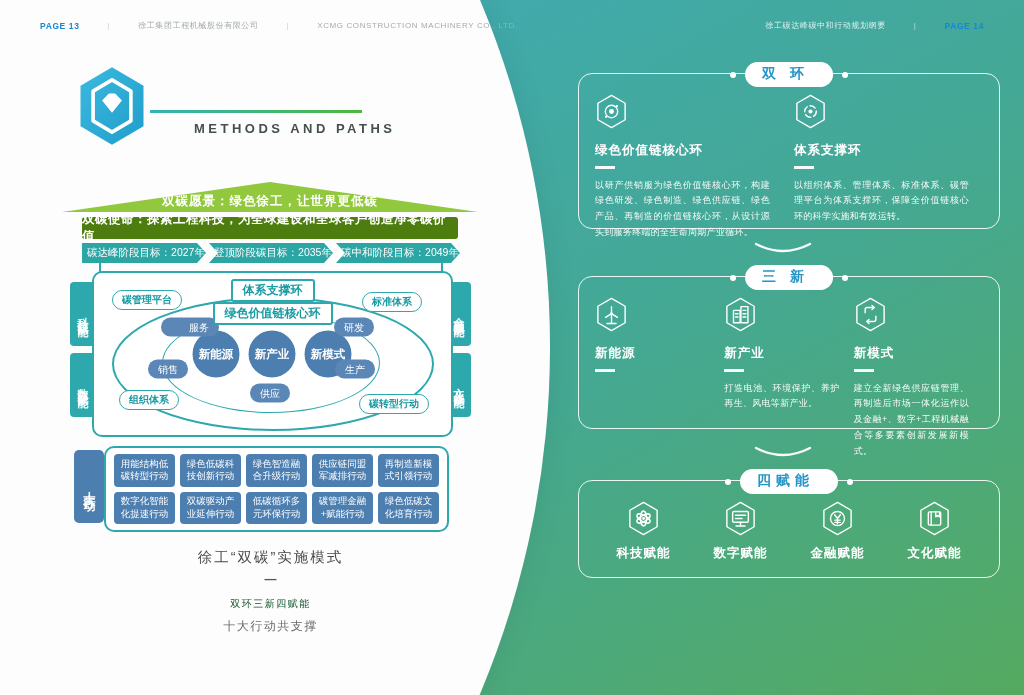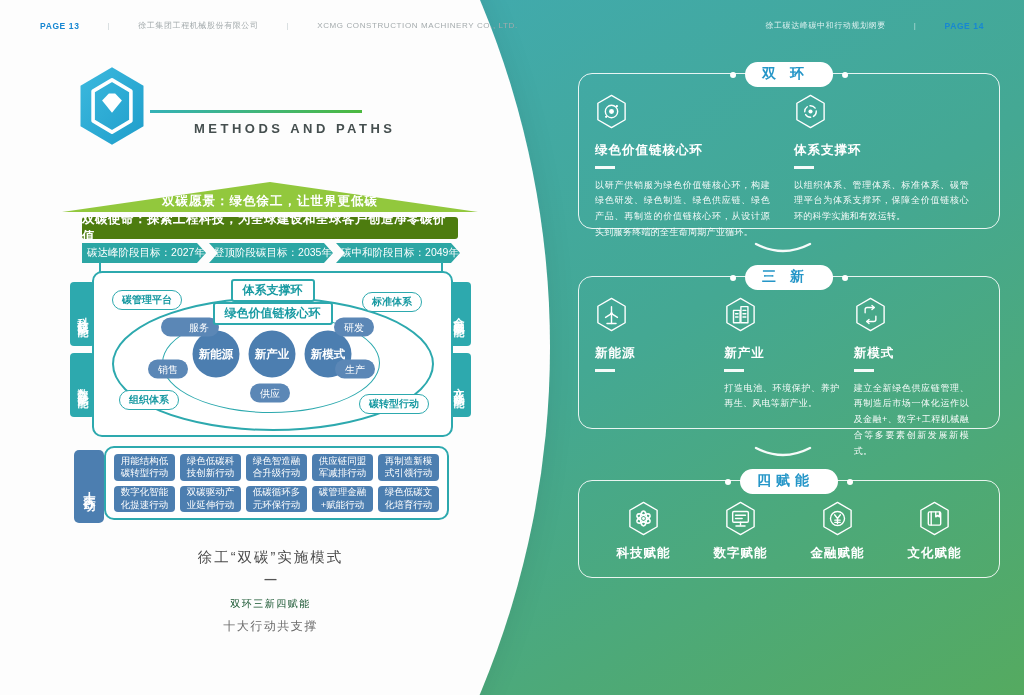--- a/index.html
+++ b/index.html
@@ -35,21 +35,21 @@
   .side-tab{position:absolute;width:25px;background:#2da9ae;border-radius:4px;color:#fff;font-size:11px;font-weight:bold;display:flex;align-items:center;justify-content:center;writing-mode:vertical-rl;letter-spacing:3px;z-index:1;}
   .rings-box{position:absolute;left:92px;top:271px;width:357px;height:162px;background:#fff;border:2px solid #2da9ae;border-radius:10px;z-index:2;}
   .ring-label{position:absolute;transform:translateX(-50%);background:#fff;border:2px solid #2da9ae;border-radius:3px;color:#189aa2;font-weight:bold;font-size:12px;padding:1px 10px;white-space:nowrap;z-index:6;}
   .ellipse{position:absolute;border:2px solid #2da9ae;border-radius:50%;}
   .node-outer{position:absolute;transform:translate(-50%,-50%);background:#fff;border:1.6px solid #2da9ae;border-radius:11px;color:#189aa2;font-weight:bold;font-size:10px;padding:2px 9px;white-space:nowrap;z-index:5;}
   .node-inner{position:absolute;transform:translate(-50%,-50%);background:#5b87b6;border-radius:10px;color:#fff;font-size:10px;padding:2.5px 10px;white-space:nowrap;z-index:5;}
   .circle{position:absolute;transform:translate(-50%,-50%);width:47px;height:47px;border-radius:50%;background:#4c7eb0;color:#fff;font-weight:bold;font-size:11.5px;display:flex;align-items:center;justify-content:center;z-index:4;white-space:nowrap;}
 
   
   .actions-tab{position:absolute;left:74px;top:450px;width:30px;height:73px;background:#4c7eb0;border-radius:5px;color:#fff;font-weight:bold;font-size:12px;display:flex;align-items:center;justify-content:center;writing-mode:vertical-rl;letter-spacing:3px;z-index:1;}
-  .actions-box{position:absolute;left:104px;top:446px;width:345px;height:74px;background:#fff;border:2px solid #2da9ae;border-radius:10px;z-index:2;display:grid;grid-template-columns:repeat(5,1fr);grid-template-rows:1fr 1fr;gap:5px;padding:6px 8px;box-sizing:border-box;}
+  .actions-box{position:absolute;left:104px;top:446px;width:345px;height:86px;background:#fff;border:2px solid #2da9ae;border-radius:10px;z-index:2;display:grid;grid-template-columns:repeat(5,1fr);grid-template-rows:1fr 1fr;gap:5px;padding:6px 8px;box-sizing:border-box;}
   .action{background:#4c7eb0;border-radius:4px;color:#fff;font-size:9.5px;line-height:1.3;display:flex;align-items:center;justify-content:center;text-align:center;white-space:pre-line;}
 
   
   .caption{position:absolute;left:92px;top:548px;width:357px;text-align:center;}
   .caption-title{font-size:14.5px;color:#4a4a4a;letter-spacing:2px;}
   .caption-dash{font-size:12px;color:#555;margin-top:5px;font-weight:bold;}
   .caption-l1{font-size:10px;color:#14532d;letter-spacing:1.5px;margin-top:11px;}
   .caption-l2{font-size:12px;color:#6b6b6b;letter-spacing:1.5px;margin-top:7px;}
 
   

